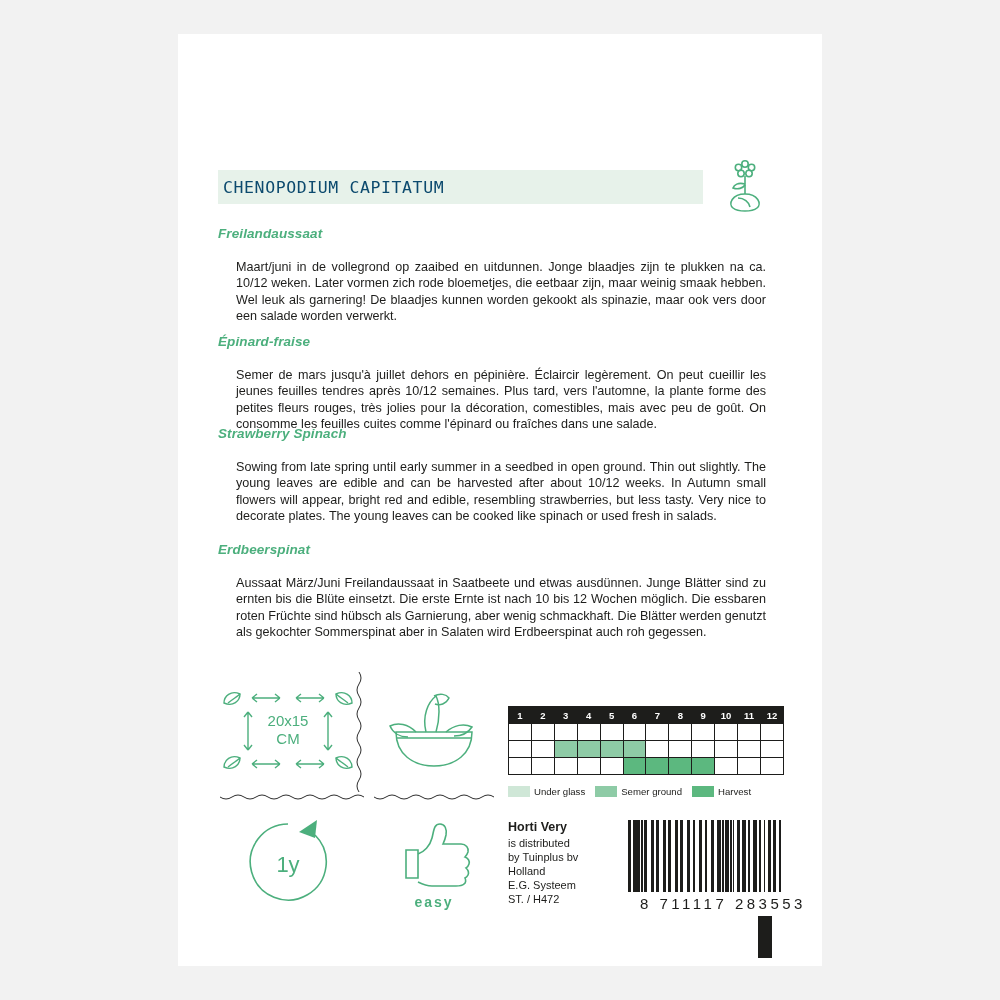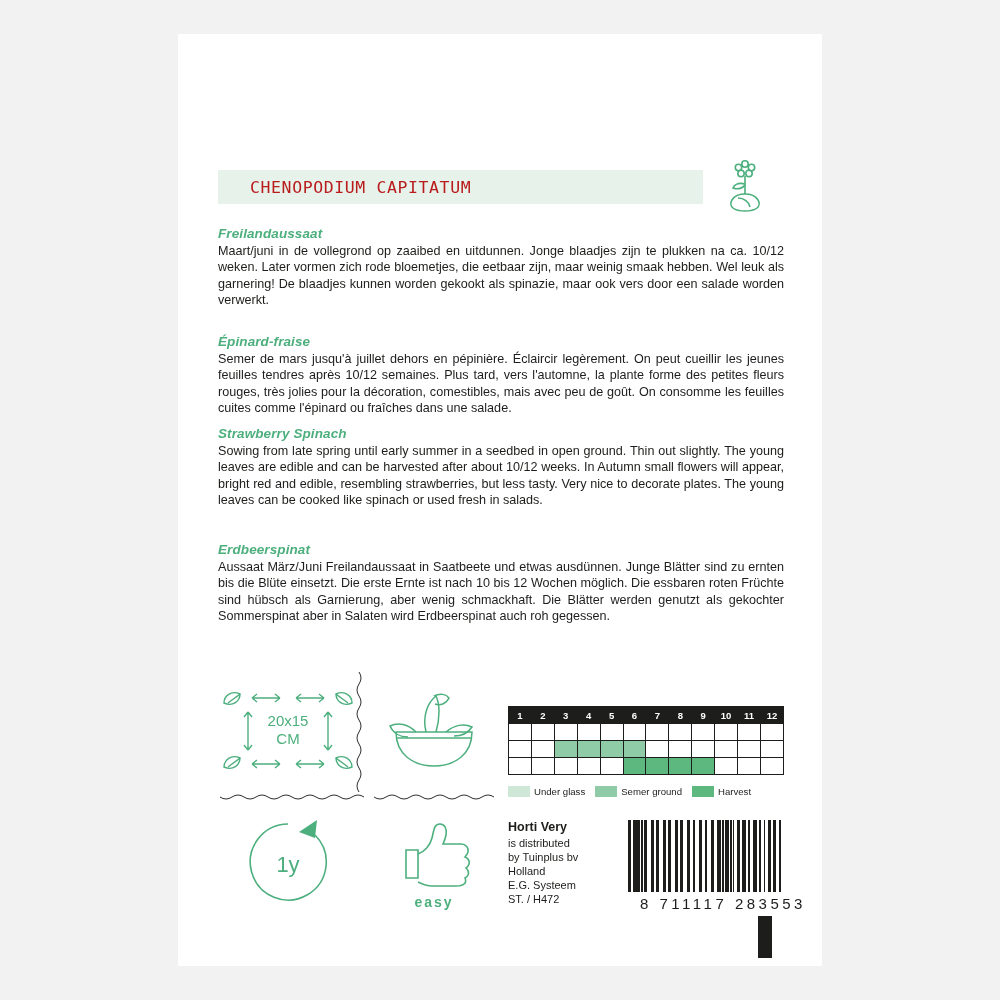--- a/index.html
+++ b/index.html
@@ -30,25 +30,25 @@
     position: absolute;
     left: 40px;
     top: 136px;
     width: 485px;
     height: 34px;
     background: #e7f2ea;
     display: flex;
     align-items: center;
   }
   .title-bar .title-text {
-    padding-left: 32px;
+    padding-left: 5px;
     font-family: "DejaVu Sans Mono", monospace;
     font-size: 16.5px;
     letter-spacing: 0.6px;
-    color: #b91c1c;
+    color: #0c4a6e;
     white-space: nowrap;
   }
   .flower-mark {
     position: absolute;
     left: 536px;
     top: 120px;
     width: 64px;
     height: 64px;
   }
   
@@ -60,21 +60,21 @@
   .block h2 {
     margin: 0 0 2px 0;
     font-family: "Liberation Sans", sans-serif;
     font-size: 13.5px;
     font-weight: bold;
     font-style: italic;
     color: #4caf7d;
     letter-spacing: 0.1px;
   }
   .block p {
-    margin: 0;
+    margin: 18px;
     font-family: "Liberation Sans", sans-serif;
     font-size: 12.6px;
     line-height: 16.4px;
     color: #1d1d1b;
     text-align: justify;
   }
   #block-nl { top: 192px; }
   #block-fr { top: 300px; }
   #block-en { top: 392px; }
   #block-de { top: 508px; }

